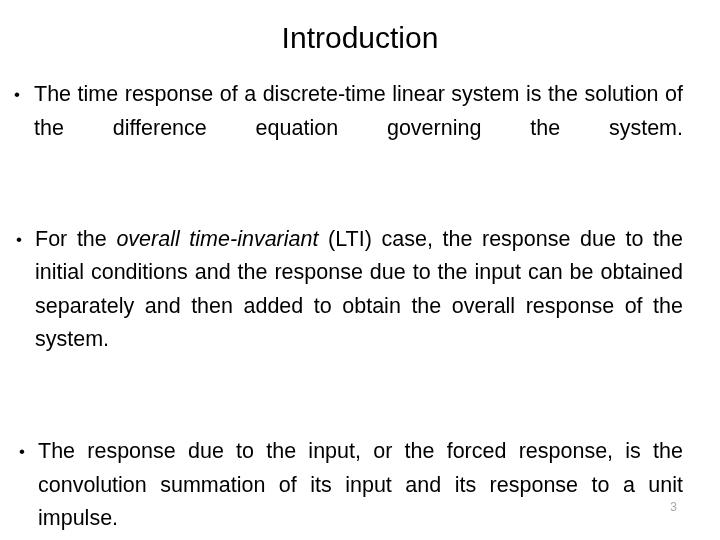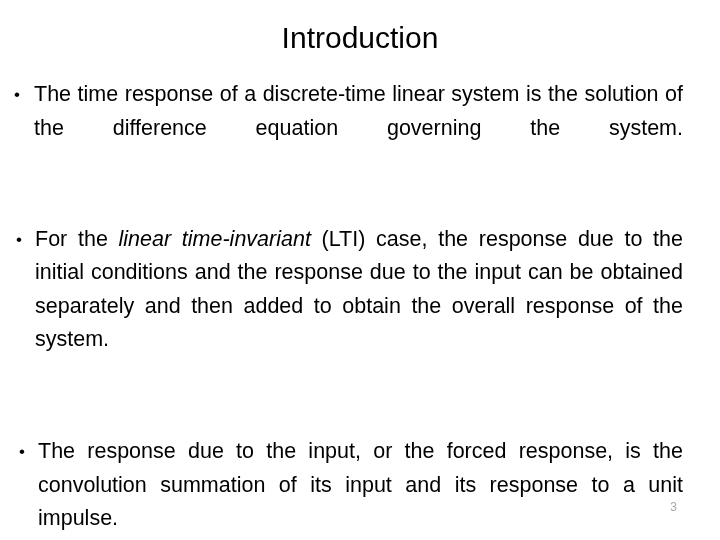--- a/index.html
+++ b/index.html
@@ -128,21 +128,21 @@
 
   <div class="body-list">
 
     <div class="bullet" id="bullet-1">
       <span class="marker">•</span>
       <span class="btext">The time response of a discrete-time linear system is the solution of the difference equation governing the system.</span>
     </div>
 
     <div class="bullet" id="bullet-2">
       <span class="marker">•</span>
-      <span class="btext"><span>For the </span><span class="em-italic">linear time-invariant</span><span> (LTI) case, the response due to the initial conditions and the response due to the input can be obtained separately and then added to obtain the overall response of the system.</span></span>
+      <span class="btext"><span>For the </span><span class="em-italic">overall time-invariant</span><span> (LTI) case, the response due to the initial conditions and the response due to the input can be obtained separately and then added to obtain the overall response of the system.</span></span>
     </div>
 
     <div class="bullet" id="bullet-3">
       <span class="marker">•</span>
       <span class="btext">The response due to the input, or the forced response, is the convolution summation of its input and its response to a unit impulse.</span>
     </div>
 
   </div>
 
   <div class="page-number">3</div>

